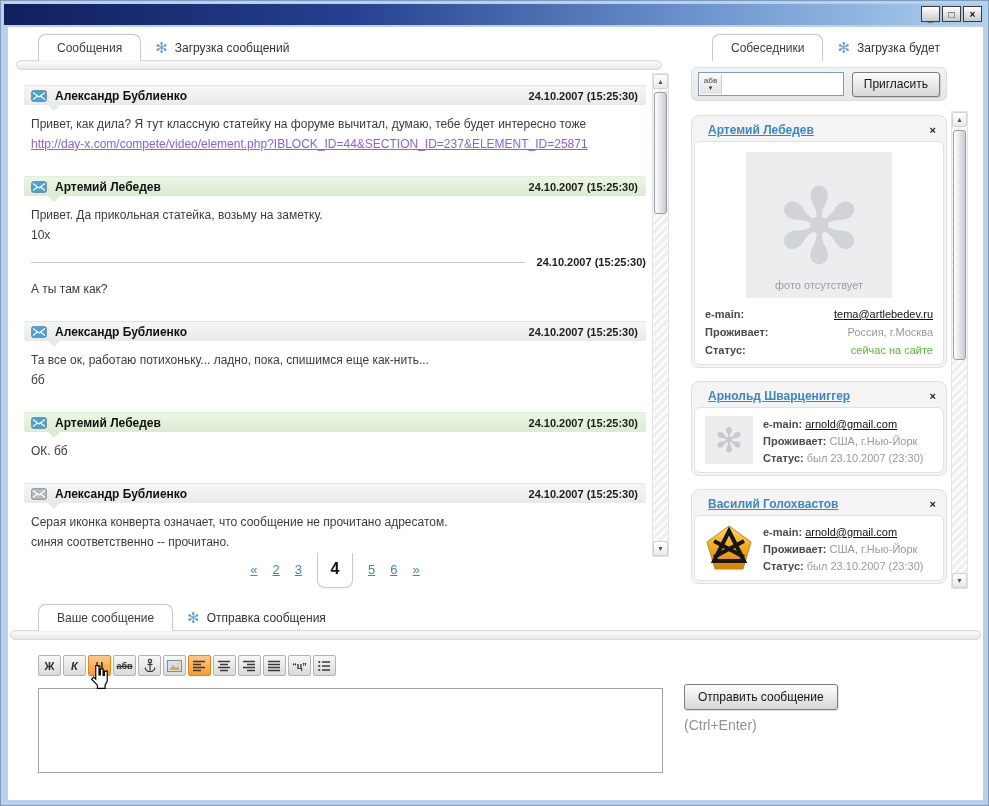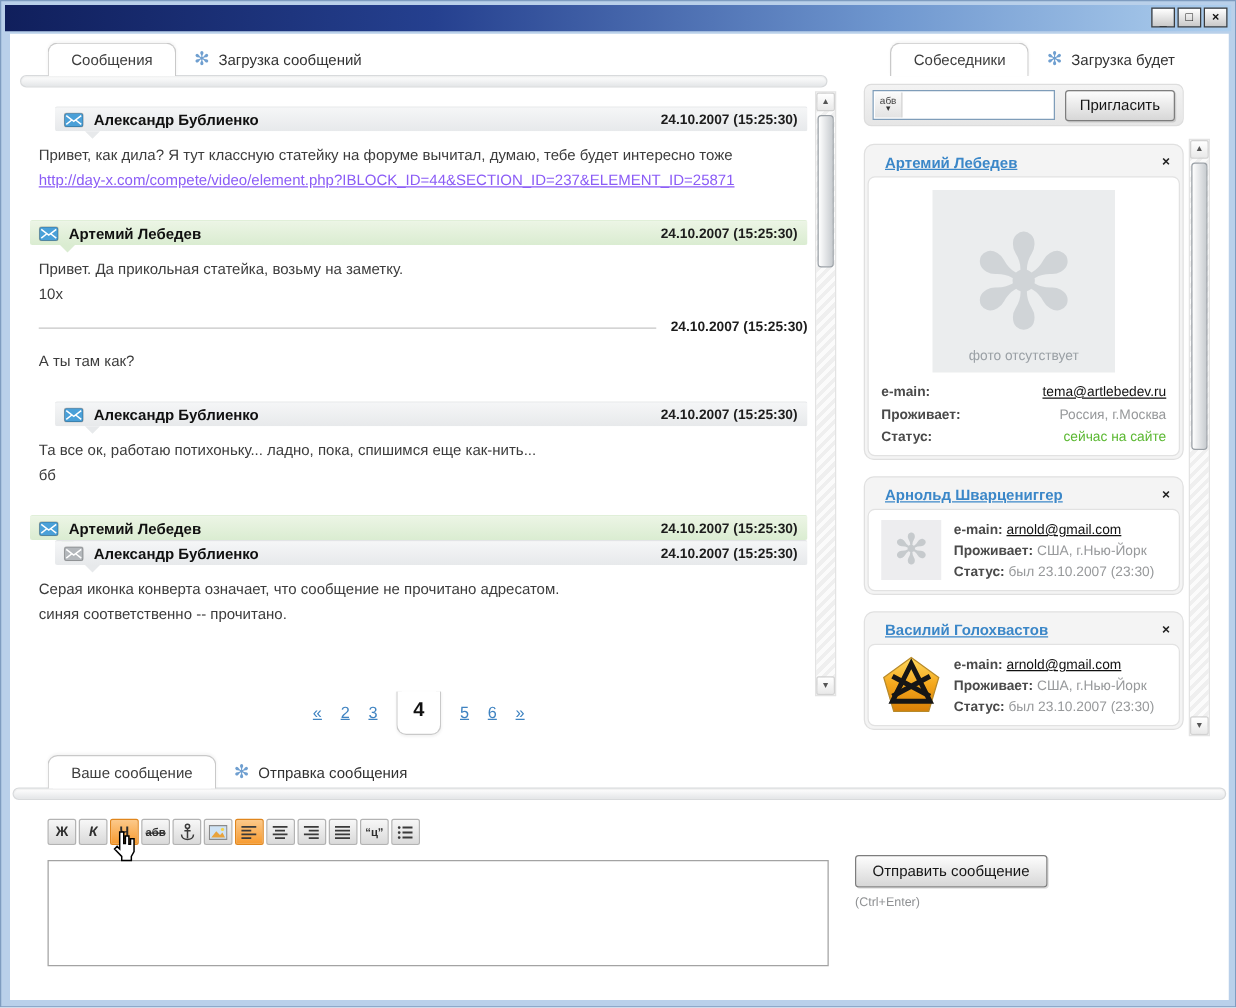--- a/index.html
+++ b/index.html
@@ -29,21 +29,21 @@
   .shelf { position:absolute; height:10px; background:linear-gradient(#ffffff,#e4e6e8); border:1px solid #d8dadc;
     border-radius:7px; box-shadow:inset 0 1px 1px rgba(0,0,0,0.05); z-index:1; }
 
   
   .left-tabs { left:30px; top:7px; }
   .shelf-left { left:8px; top:33px; width:646px; }
 
   .messages-area { position:absolute; left:16px; top:58px; width:622px; z-index:2; }
   .msg-header { position:relative; display:flex; align-items:center; justify-content:space-between;
     height:20px; padding:0 8px 0 7px; border-radius:2px; }
-  .msg-header.gray  { background:linear-gradient(#f5f6f7,#e7e9eb); border-top:1px solid #e2e4e6;margin-left:20px; }
+  .msg-header.gray  { background:linear-gradient(#f5f6f7,#e7e9eb); border-top:1px solid #e2e4e6; }
   .msg-header.green { background:linear-gradient(#ecf5e5,#daecd1); border-top:1px solid #e0efd8; }
   .msg-header::after { content:""; position:absolute; left:24px; bottom:-6px; border:6px solid transparent; border-bottom:none; }
   .msg-header.gray::after  { border-top:6px solid #e7e9eb; }
   .msg-header.green::after { border-top:6px solid #daecd1; }
   .msg-from { display:flex; align-items:center; gap:8px; font-size:12px; font-weight:bold; color:#101010; }
   .env { flex:0 0 auto; }
   .env-blue { color:#4aa0d8; }
   .env-gray { color:#b3b7bb; }
   .msg-time { font-size:11px; font-weight:bold; color:#1d1d1d; white-space:nowrap; }
   .msg-body { margin:9px 0 22px 7px; font-size:12px; color:#3c3c3c; line-height:20px; }
@@ -114,21 +114,21 @@
     font-size:11px; font-weight:bold; color:#2e2e2e; }
   .tb-btn.active { background:linear-gradient(#fcc98a,#f79b30); border-color:#e0861d; }
   .lbl-i { font-style:italic; }
   .lbl-u { text-decoration:underline; }
   .lbl-s { font-size:9px; text-decoration:line-through; }
   .lbl-q { font-size:9px; }
   .hand-cursor { position:absolute; left:50px; top:9px; z-index:6; pointer-events:none; }
   .compose-text { position:absolute; left:30px; top:661px; width:625px; height:85px; border:1px solid #a3a3a3;
     background:#fff; resize:none; font-family:"Liberation Sans","DejaVu Sans",sans-serif; font-size:12px; padding:4px; }
   .send-btn { position:absolute; left:676px; top:657px; padding:5px 13px; height:26px; box-shadow:1px 1px 0 rgba(0,0,0,0.12); }
-  .send-hint { position:absolute; left:676px; top:690px; font-size:10px; color:#8f9193;text-align:right; }
+  .send-hint { position:absolute; left:676px; top:690px; font-size:14px; color:#8f9193;text-align:right; }
 </style>
 </head>
 <body>
 
 <div class="window">
   <div class="titlebar">
     <div class="win-buttons">
       <div class="win-btn">
           <span class="glyph-min">_</span>
         </div>
@@ -215,20 +215,23 @@
       <div class="message">
         <div class="msg-header green">
           <span class="msg-from">
             <svg class="env env-blue" width="16" height="12" viewBox="0 0 16 12">
                 <rect x="0.5" y="0.5" width="15" height="11" rx="2" fill="currentColor" stroke="rgba(0,0,0,0.25)"></rect>
                 <path d="M2 2.5 L8 7 L14 2.5 M2 9.5 L6.2 6.2 M14 9.5 L9.8 6.2" stroke="#fff" stroke-width="1.2" fill="none"></path>
               </svg>
             <span>Артемий Лебедев</span>
           </span>
           <span class="msg-time">24.10.2007 (15:25:30)</span>
+        </div>
+        <div class="msg-body">
+          <div>ОК. бб</div>
         </div>
       </div>
 
       <div class="message">
         <div class="msg-header gray">
           <span class="msg-from">
             <svg class="env env-gray" width="16" height="12" viewBox="0 0 16 12">
                 <rect x="0.5" y="0.5" width="15" height="11" rx="2" fill="currentColor" stroke="rgba(0,0,0,0.25)"></rect>
                 <path d="M2 2.5 L8 7 L14 2.5 M2 9.5 L6.2 6.2 M14 9.5 L9.8 6.2" stroke="#fff" stroke-width="1.2" fill="none"></path>
               </svg>

